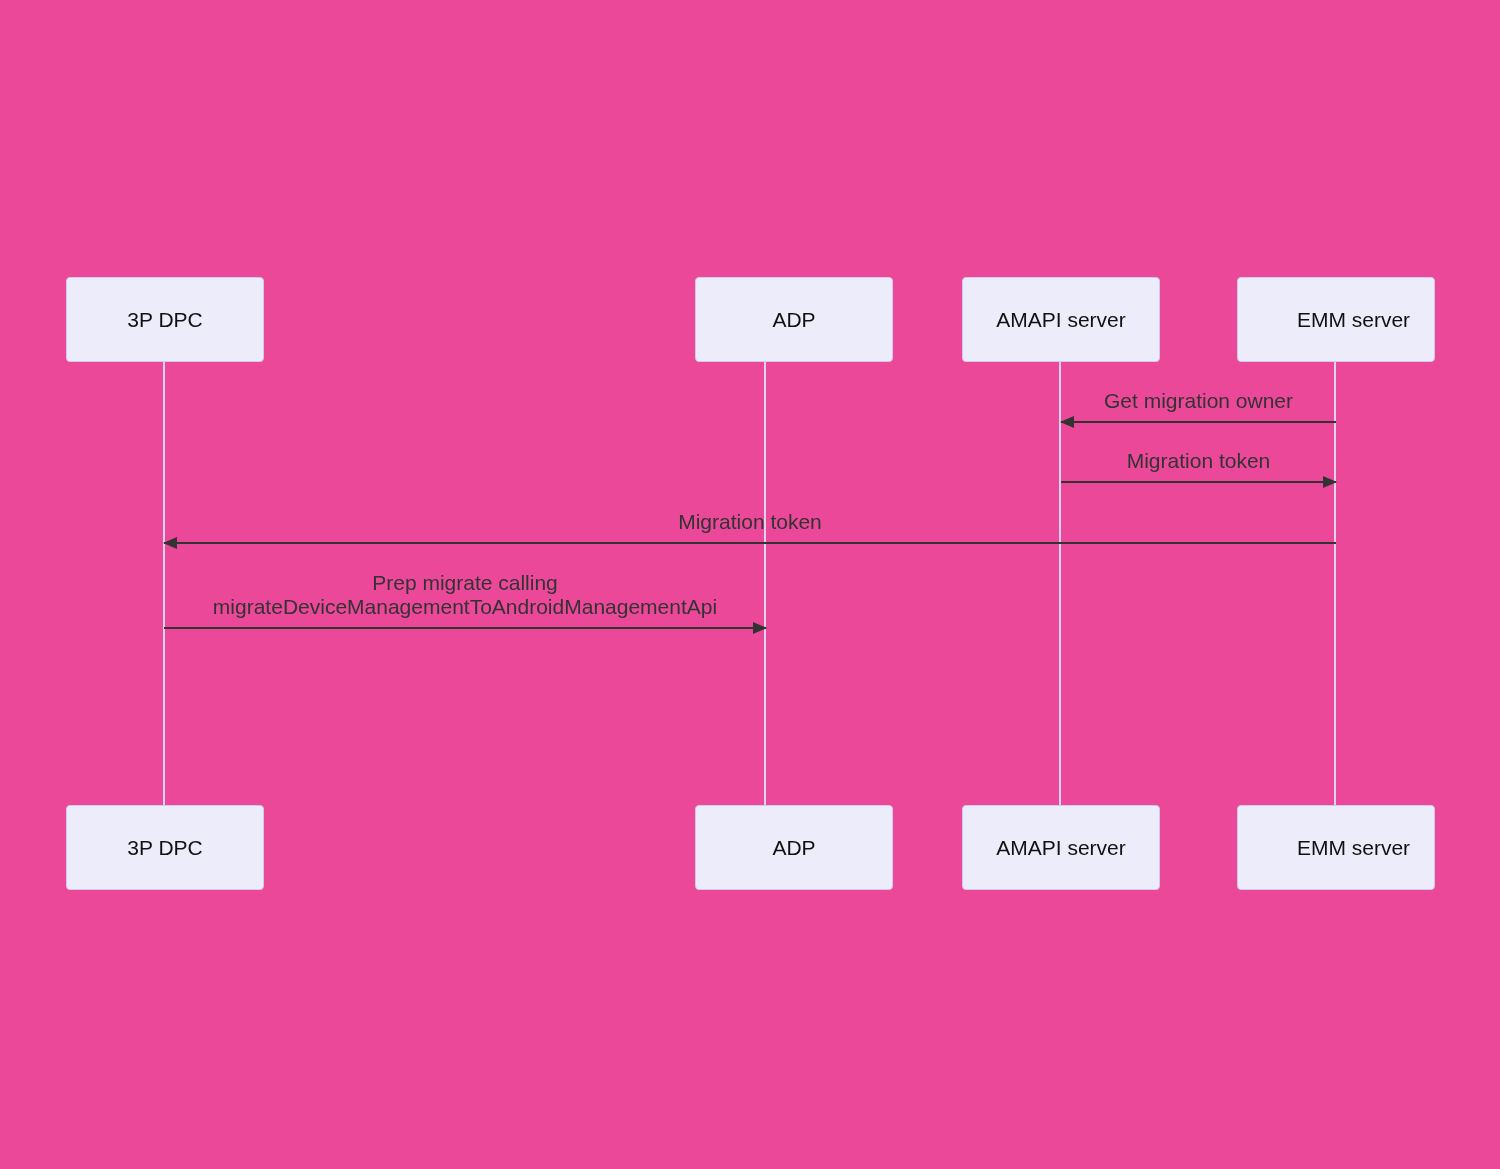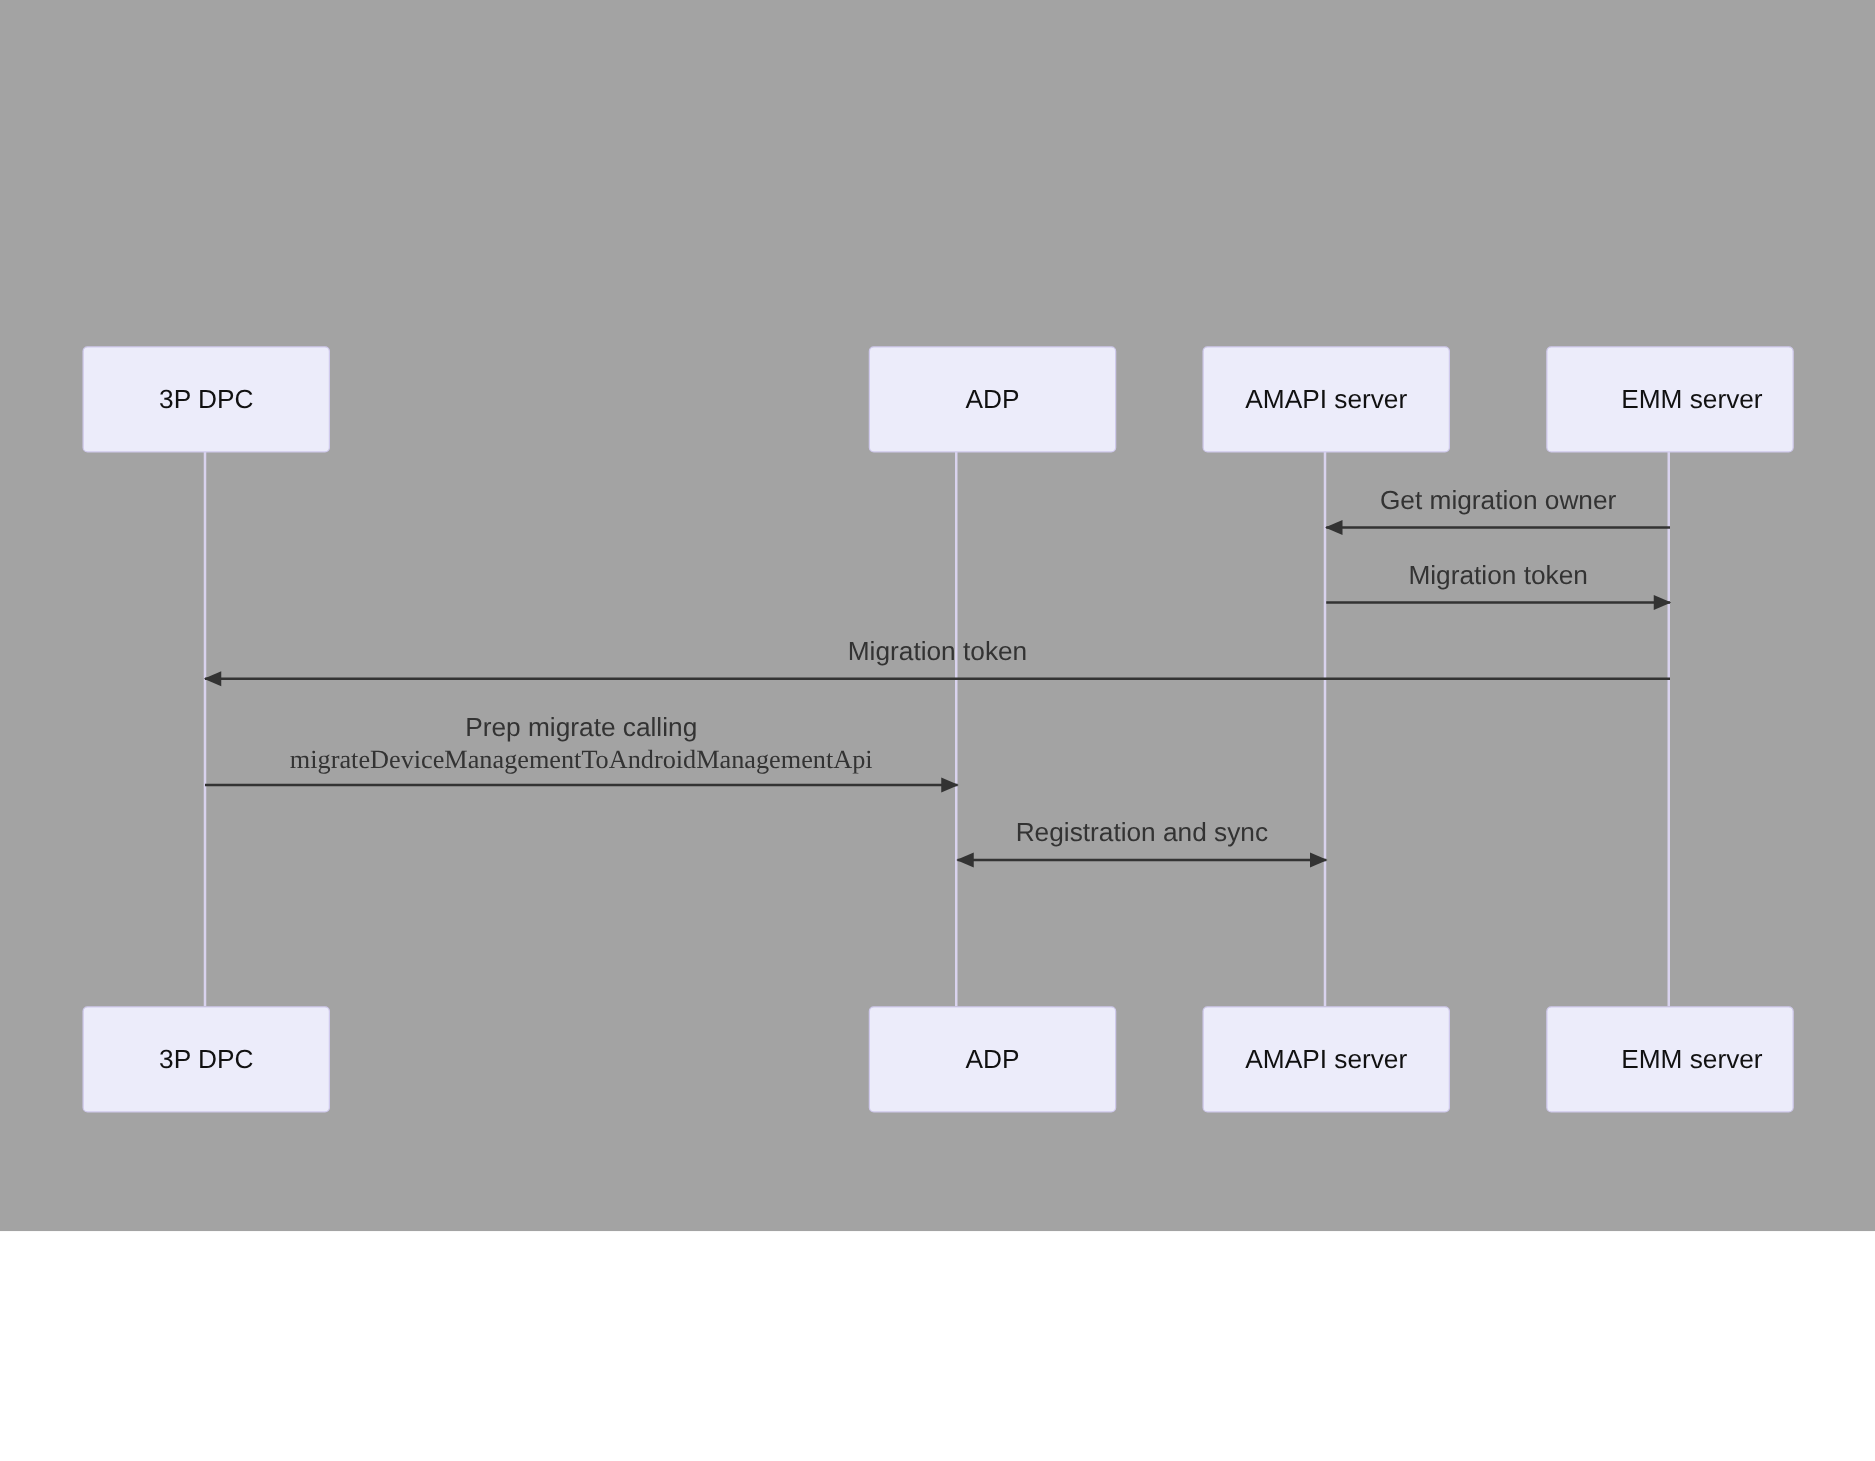--- a/index.html
+++ b/index.html
@@ -1,20 +1,20 @@
 <!DOCTYPE html>
 <html><head>
 <meta charset="utf-8">
 <style>
   html, body { margin: 0; padding: 0; background: #ffffff; }
   .canvas {
     position: relative;
     width: 1500px;
-    height: 985px;
-    background: #a3a3a3;
+    height: 1169px;
+    background: #ec4899;
     font-family: "Liberation Sans", sans-serif;
     overflow: hidden;
   }
   
   .actor {
     position: absolute;
     width: 198px;
     height: 85px;
     box-sizing: border-box;
     background: #ececfa;
@@ -63,21 +63,20 @@
     white-space: nowrap;
   }
   .msg .lbl2 {
     position: absolute;
     left: 0;
     right: 0;
     top: 24px;
     text-align: center;
     line-height: 24px;
     white-space: nowrap;
-    font-family: Liberation Serif, serif;
   }
   .msg .line {
     position: absolute;
     left: 0;
     right: 0;
     height: 2px;
     background: #333333;
   }
   .msg.single .line { top: 32px; }
   .msg.double .line { top: 56px; }
@@ -159,26 +158,20 @@
     <span class="ah left"></span>
   </div>
 
   <div class="msg double m3">
     <div class="lbl">Prep migrate calling</div>
     <div class="lbl2">migrateDeviceManagementToAndroidManagementApi</div>
     <div class="line"></div>
     <span class="ah right"></span>
   </div>
 
-  <div class="msg single m4">
-    <div class="lbl">Registration and sync</div>
-    <div class="line"></div>
-    <span class="ah left"></span>
-    <span class="ah right"></span>
-  </div>
 
 
   <div class="actor row-bottom ax0">
     <span>3P DPC</span>
   </div>
   <div class="actor row-bottom ax1">
     <span>ADP</span>
   </div>
   <div class="actor row-bottom ax2">
     <span>AMAPI server</span>

